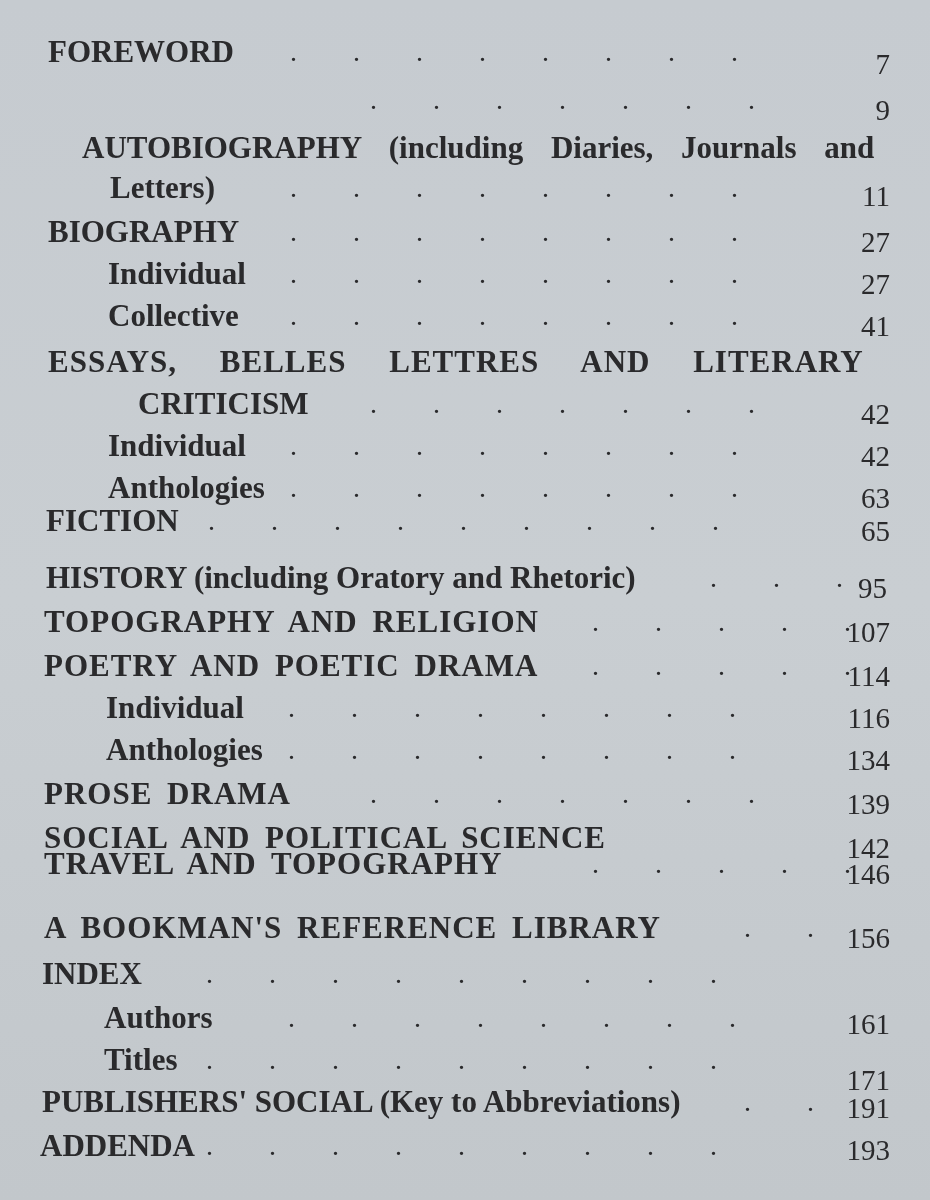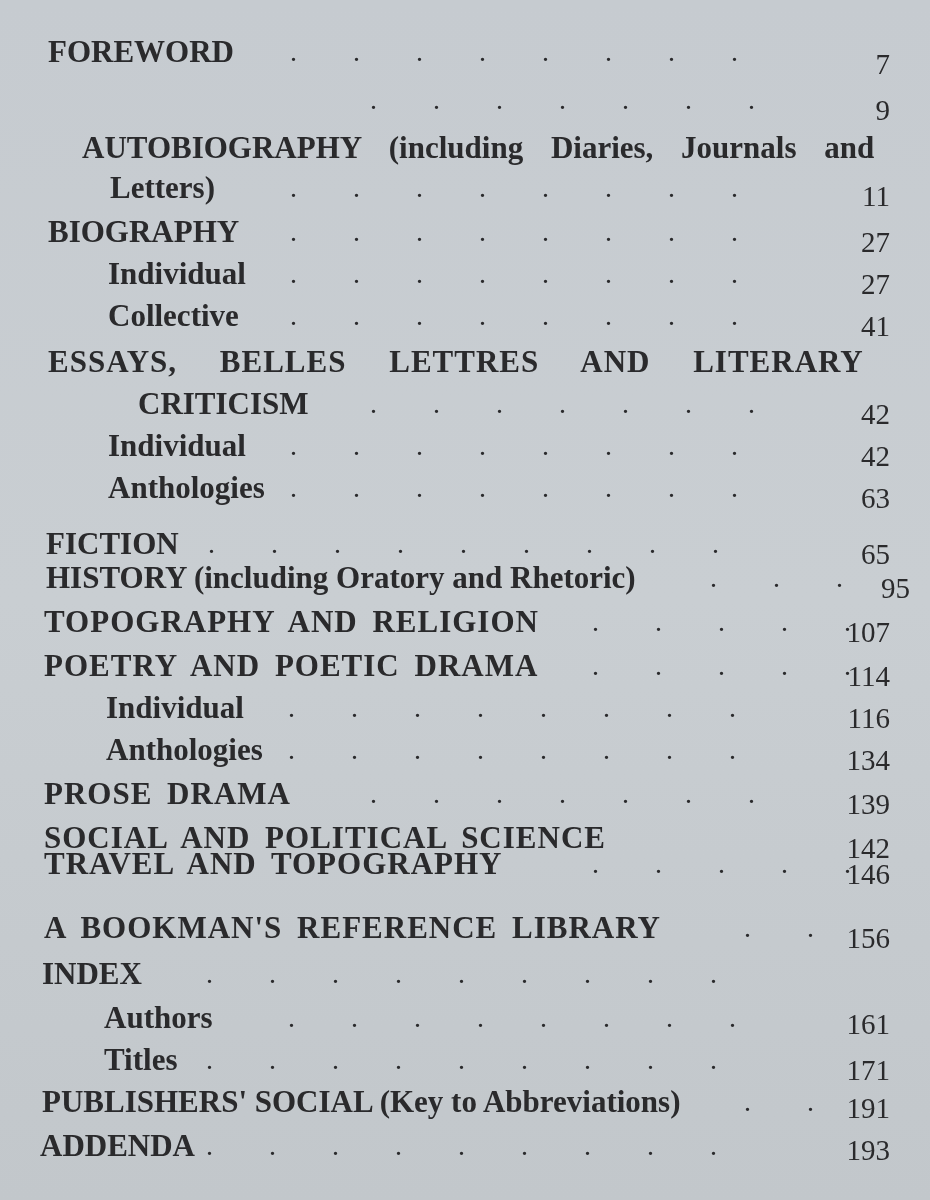--- a/index.html
+++ b/index.html
@@ -78,30 +78,30 @@
     <span class="dots" style="left:290px">.  .  .  .  .  .  .  .</span>
     <span class="page" style="left:810px;top:10px">42</span>
   </div>
 
   <div class="row" style="top:466px">
     <span class="label" style="left:108px">Anthologies</span>
     <span class="dots" style="left:290px">.  .  .  .  .  .  .  .</span>
     <span class="page" style="left:810px;top:10px">63</span>
   </div>
 
-  <div class="row" style="top:522px">
+  <div class="row" style="top:499px">
     <span class="label" style="left:46px">FICTION</span>
     <span class="dots" style="left:208px">.  .  .  .  .  .  .  .  .</span>
     <span class="page" style="left:810px;top:10px">65</span>
   </div>
 
   <div class="row" style="top:556px">
     <span class="label" style="left:46px">HISTORY (including Oratory and Rhetoric)</span>
     <span class="dots" style="left:710px">.  .  .</span>
-    <span class="page" style="left:830px;top:10px">95</span>
+    <span class="page" style="left:807px;top:10px">95</span>
   </div>
 
   <div class="row" style="top:600px">
     <span class="label caps" style="left:44px;word-spacing:6px">TOPOGRAPHY AND RELIGION</span>
     <span class="dots" style="left:592px">.  .  .  .  .</span>
     <span class="page" style="left:810px;top:10px">107</span>
   </div>
 
   <div class="row" style="top:644px">
     <span class="label caps" style="left:44px;word-spacing:6px">POETRY AND POETIC DRAMA</span>
@@ -152,21 +152,21 @@
 
   <div class="row" style="top:996px">
     <span class="label" style="left:104px">Authors</span>
     <span class="dots" style="left:288px">.  .  .  .  .  .  .  .</span>
     <span class="page" style="left:810px;top:6px">161</span>
   </div>
 
   <div class="row" style="top:1038px">
     <span class="label" style="left:104px">Titles</span>
     <span class="dots" style="left:206px">.  .  .  .  .  .  .  .  .</span>
-    <span class="page" style="left:810px;top:10px">171</span>
+    <span class="page" style="left:810px;top:20px">171</span>
   </div>
 
   <div class="row" style="top:1080px">
     <span class="label" style="left:42px">PUBLISHERS' SOCIAL (Key to Abbreviations)</span>
     <span class="dots" style="left:744px">.  .</span>
     <span class="page" style="left:810px;top:6px">191</span>
   </div>
 
   <div class="row" style="top:1124px">
     <span class="label" style="left:40px">ADDENDA</span>

